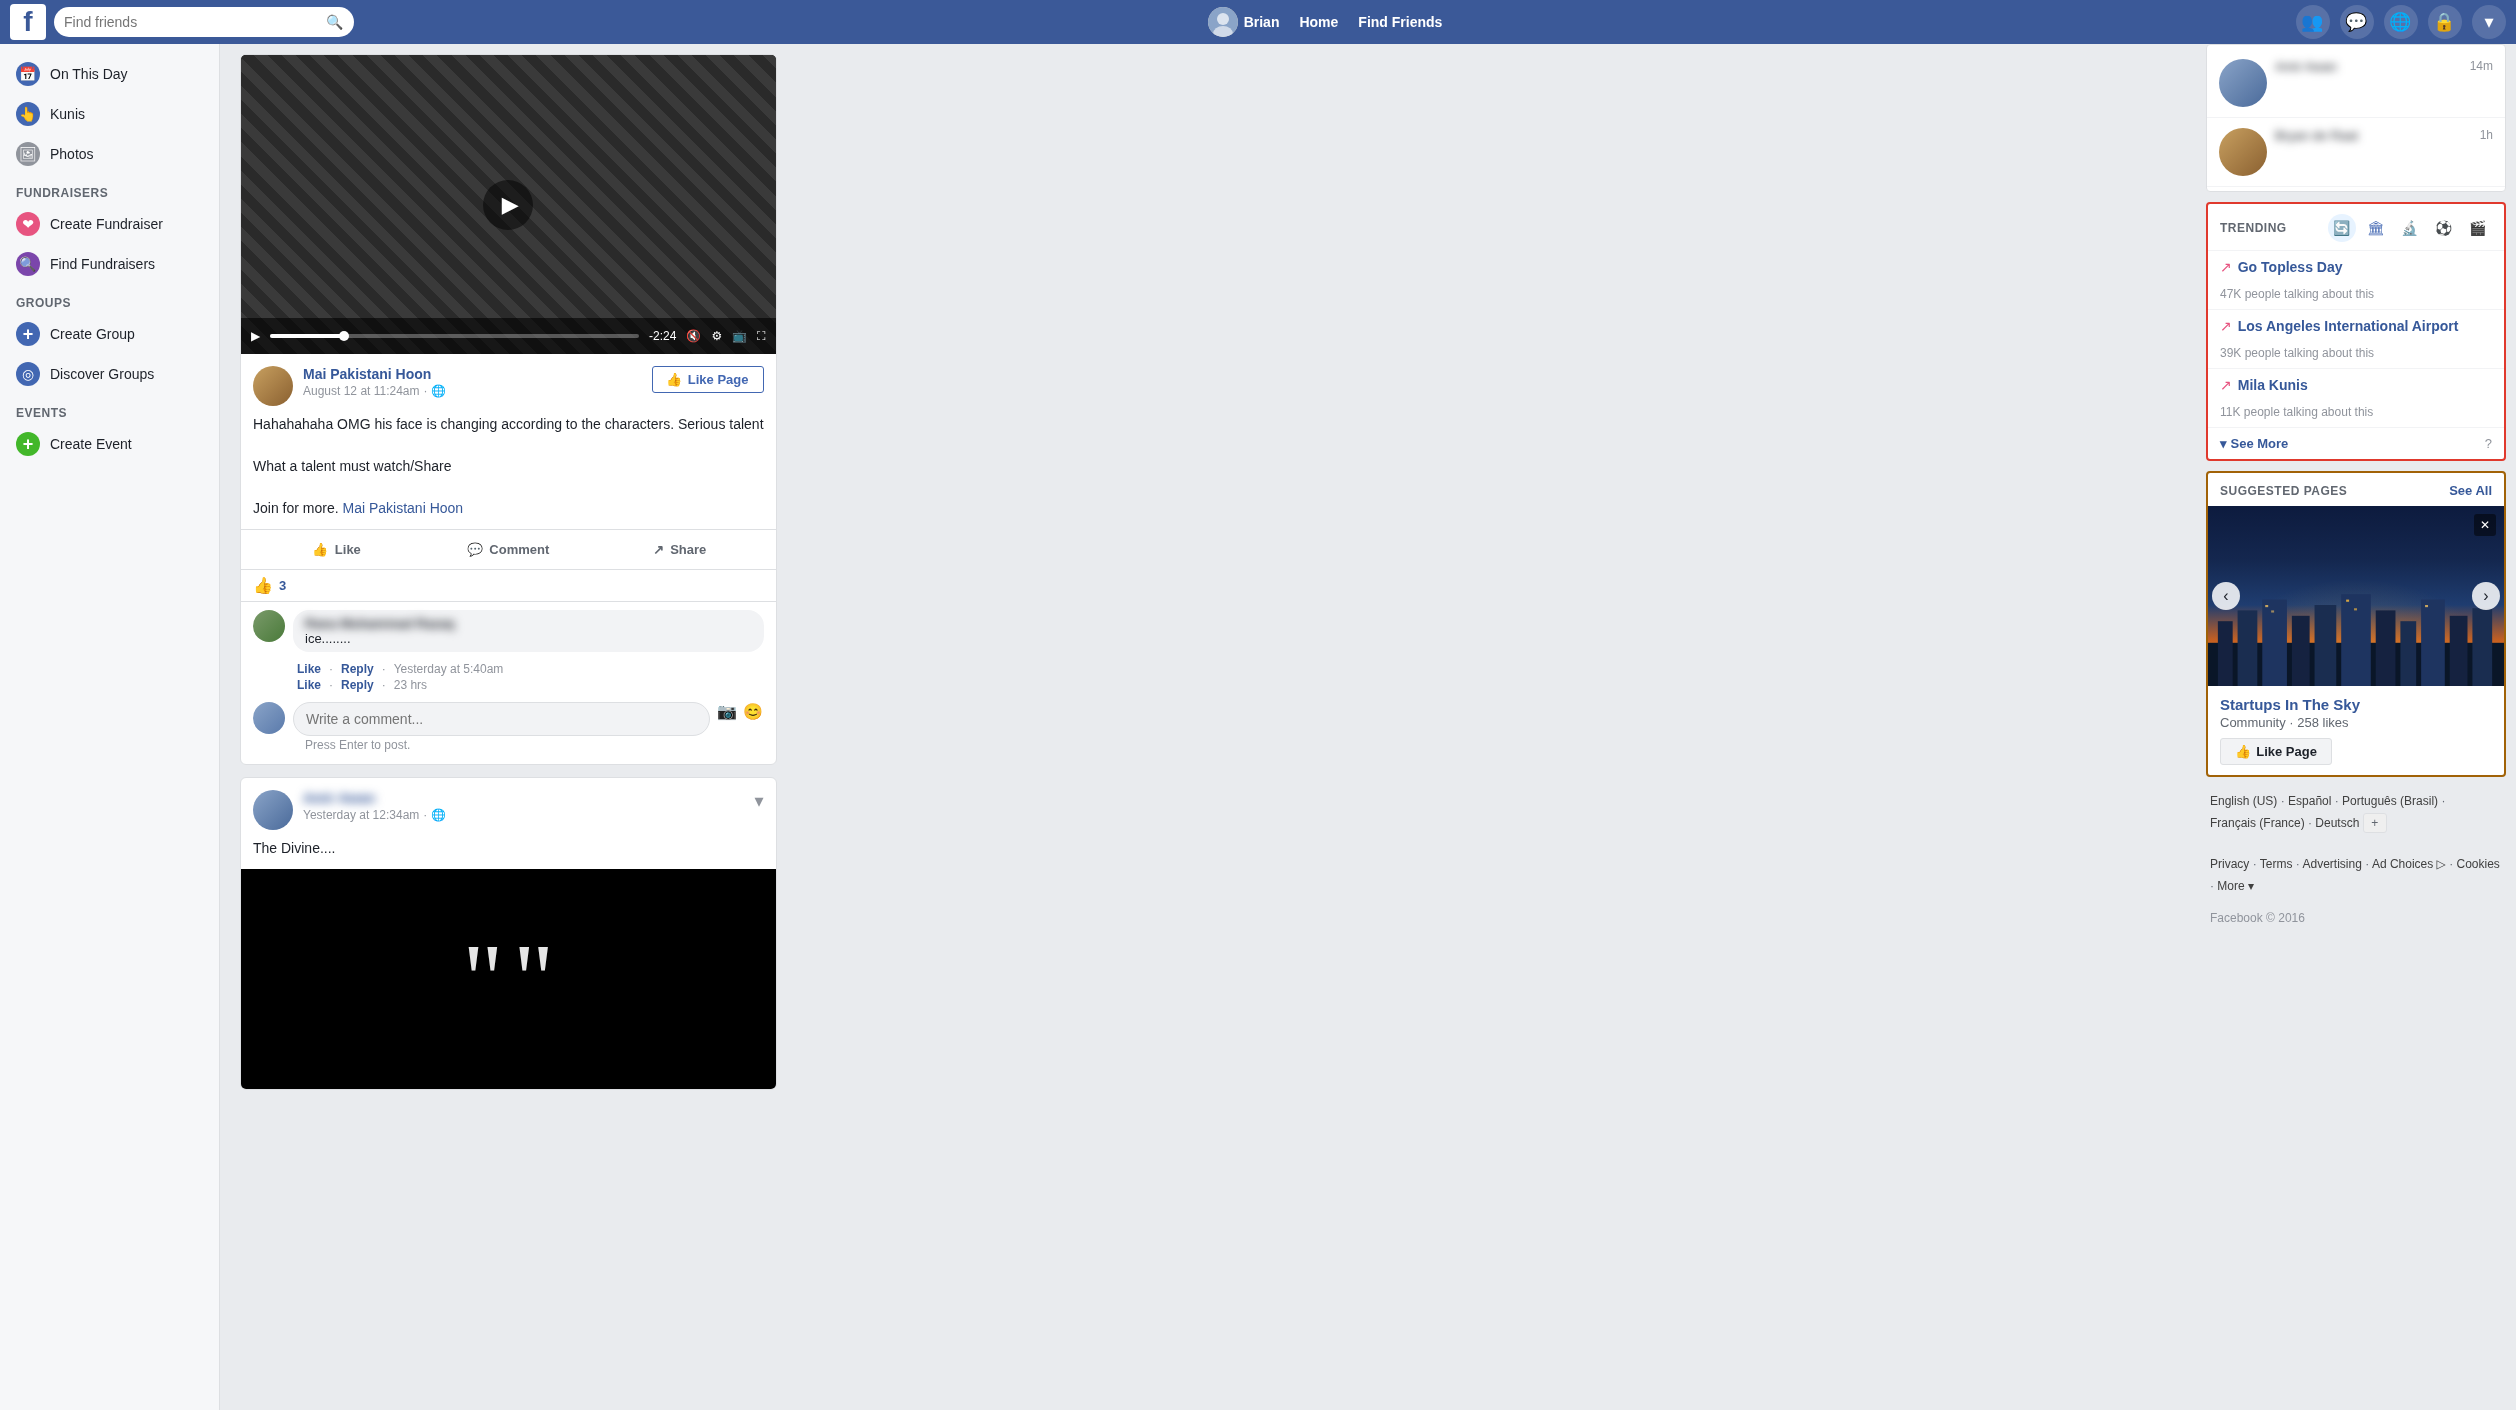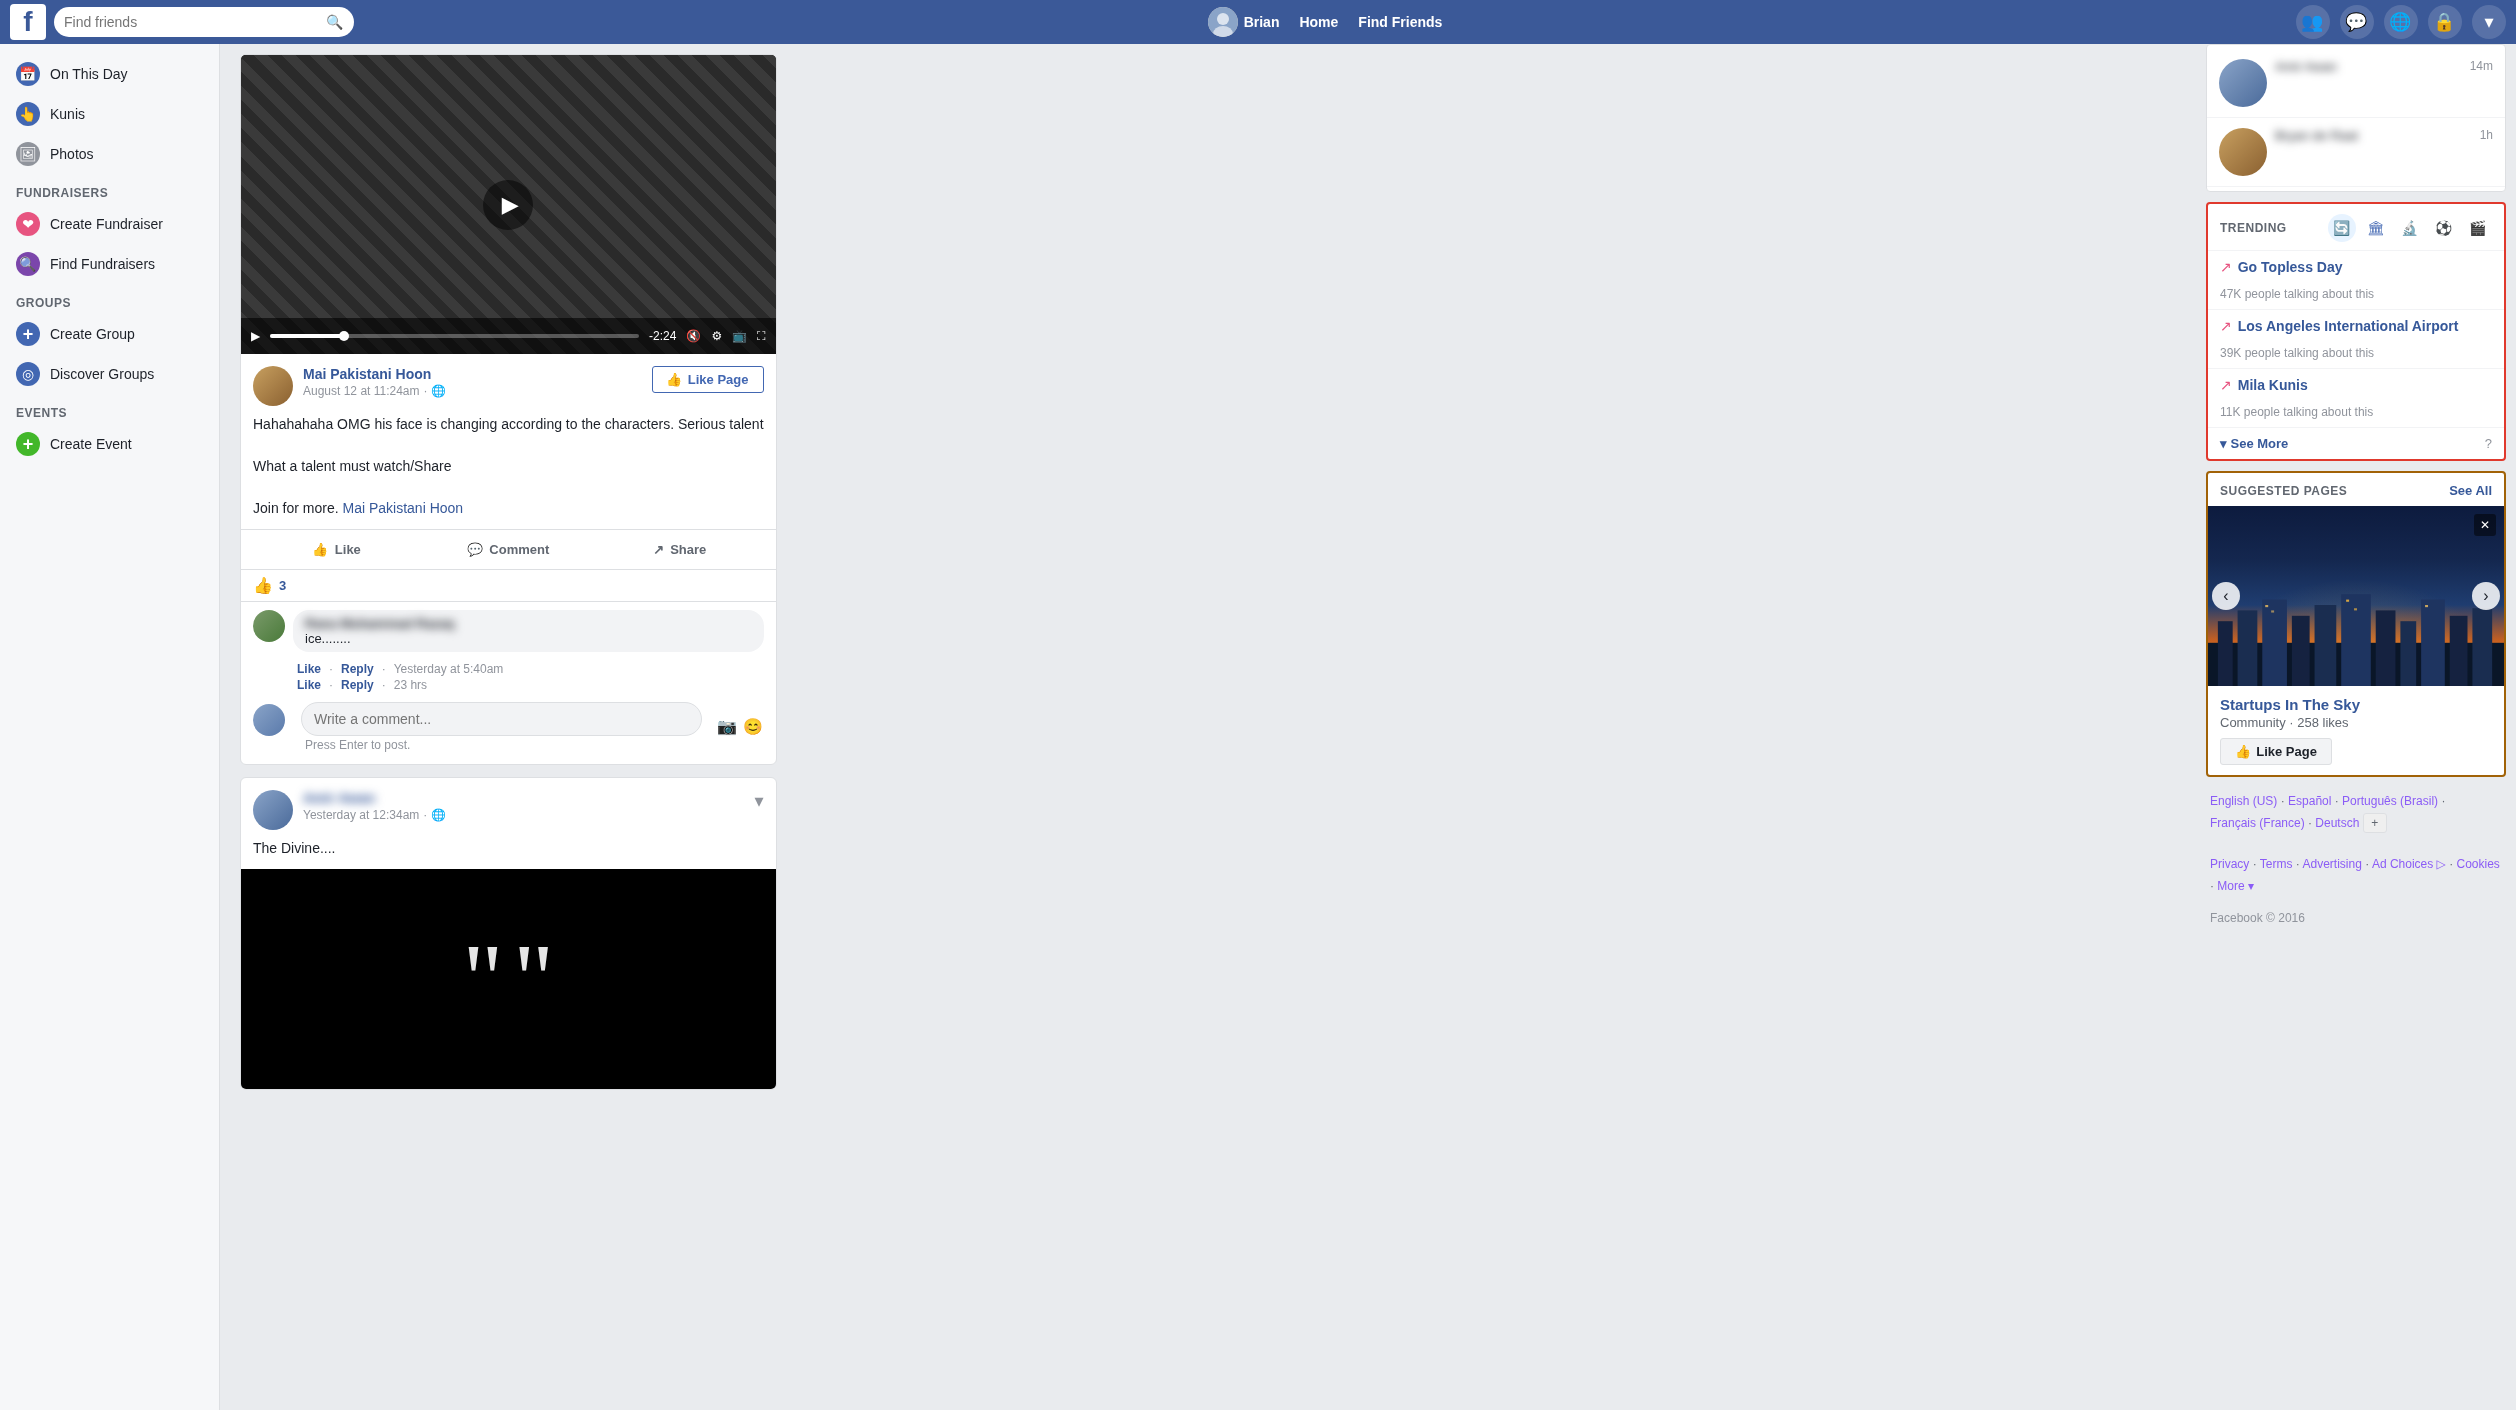--- a/index.html
+++ b/index.html
@@ -63,21 +63,21 @@
 
     
     .comments-section { padding: 8px 12px; border-top: 1px solid #dddfe2; }
     .comment { display: flex; gap: 8px; margin-bottom: 10px; align-items: flex-start; }
     .comment-avatar { width: 32px; height: 32px; border-radius: 50%; background: #ccc; flex-shrink: 0; overflow: hidden; display: flex; align-items: center; justify-content: center; font-size: 10px; color: #fff; }
     .comment-body { background: #f2f3f5; border-radius: 16px; padding: 6px 12px; font-size: 13px; flex: 1; }
     .comment-name { font-weight: 700; font-size: 13px; display: block; color: #1d2129; }
     .comment-name.blurred { filter: blur(5px); }
     .comment-actions { margin-top: 2px; font-size: 12px; color: #90949c; display: flex; gap: 8px; padding-left: 44px; }
     .comment-actions a { color: #365899; font-weight: 600; text-decoration: none; }
-    .comment-input-row { display: flex; align-items: flex-end; gap: 16px; margin-top: 4px; }
+    .comment-input-row { display: flex; align-items: flex-start; gap: 8px; margin-top: 4px; }
     .comment-input { flex: 1; border: 1px solid #dddfe2; border-radius: 20px; padding: 8px 12px; font-size: 14px; outline: none; background: #f2f3f5; }
     .comment-input-icons { display: flex; gap: 6px; color: #90949c; font-size: 16px; }
     .press-enter-hint { font-size: 12px; color: #90949c; padding: 2px 0 4px 52px; }
 
     
     .post2-author-name-blurred { filter: blur(5px); color: #365899; font-weight: 700; font-size: 14px; }
     .video2-container { background: #000; width: 100%; min-height: 200px; display: flex; align-items: center; justify-content: center; position: relative; }
 
     
     #right-sidebar { width: 320px; position: fixed; right: 0; top: 44px; bottom: 0; overflow-y: auto; padding: 0 10px; }
@@ -105,21 +105,21 @@
     .close-btn-overlay { position: absolute; top: 8px; right: 8px; width: 22px; height: 22px; background: rgba(0,0,0,0.5); border-radius: 3px; display: flex; align-items: center; justify-content: center; color: #fff; font-size: 12px; cursor: pointer; }
     .nav-arrow { position: absolute; top: 50%; transform: translateY(-50%); background: rgba(255,255,255,0.85); border-radius: 50%; width: 28px; height: 28px; display: flex; align-items: center; justify-content: center; font-size: 16px; cursor: pointer; color: #1d2129; }
     .nav-arrow.left { left: 4px; }
     .nav-arrow.right { right: 4px; }
     .suggested-page-info { padding: 10px 12px; }
     .suggested-page-name { color: #365899; font-size: 15px; font-weight: 700; margin-bottom: 2px; }
     .suggested-page-meta { font-size: 13px; color: #616770; margin-bottom: 8px; }
     .like-page-btn2 { border: 1px solid #dddfe2; background: #f2f3f5; padding: 5px 14px; border-radius: 3px; font-size: 13px; font-weight: 600; cursor: pointer; display: flex; align-items: center; gap: 5px; color: #1d2129; width: fit-content; }
 
     .footer-links { padding: 10px 4px; font-size: 12px; color: #616770; line-height: 1.8; }
-    .footer-links a { color: #8b5cf6; text-decoration: none; }
+    .footer-links a { color: #404040; text-decoration: none; }
     .footer-lang-btn { display: inline-flex; align-items: center; justify-content: center; width: 24px; height: 20px; border: 1px solid #dddfe2; border-radius: 3px; font-size: 12px; color: #616770; cursor: pointer; vertical-align: middle; }
     .footer-copyright { font-size: 12px; color: #90949c; padding: 4px 4px; }
     .notif-item { display: flex; gap: 8px; padding: 10px 12px; border-bottom: 1px solid #f2f3f5; align-items: flex-start; }
     .notif-avatar { width: 48px; height: 48px; border-radius: 50%; background: #ccc; flex-shrink: 0; overflow: hidden; }
     .notif-text { font-size: 13px; color: #1d2129; flex: 1; }
     .notif-text .name-blur { filter: blur(4px); }
     .notif-time { font-size: 12px; color: #90949c; white-space: nowrap; }
   </style>
 </head>
 <body>

